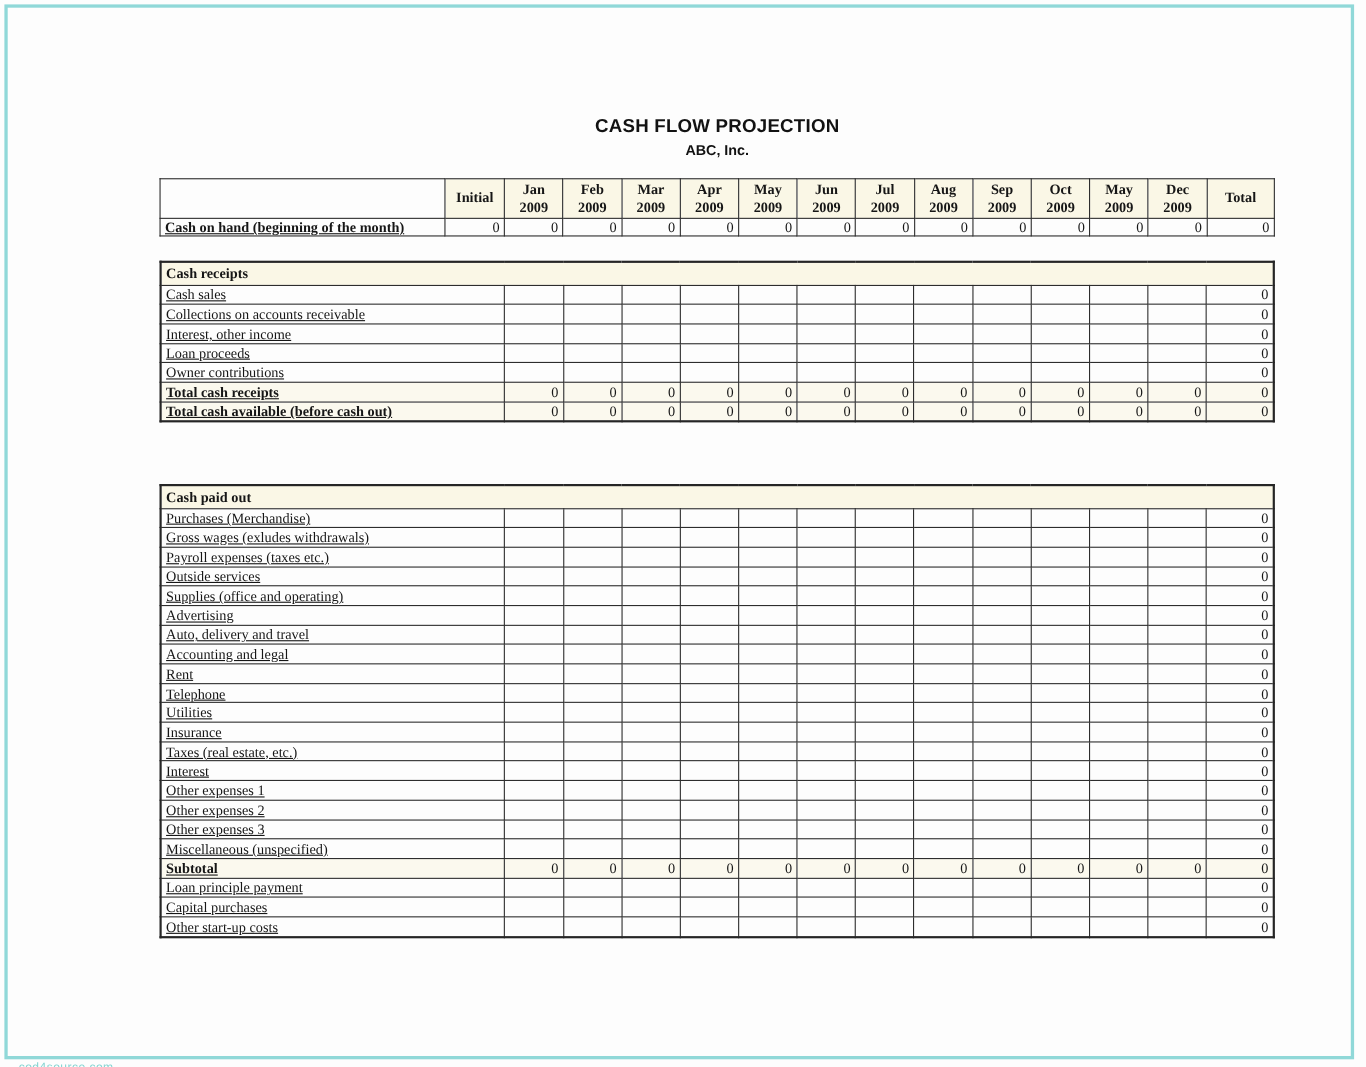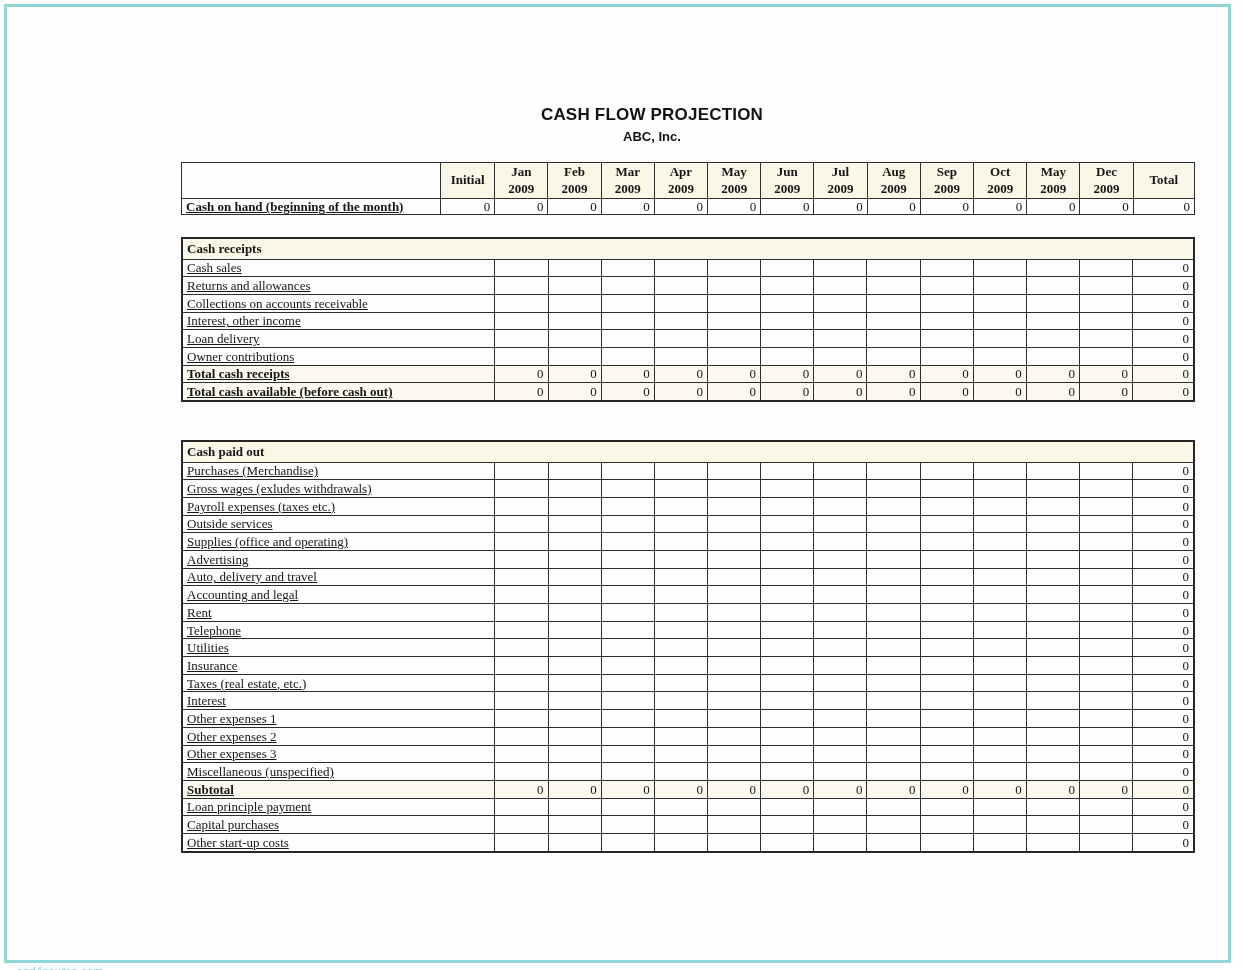--- a/index.html
+++ b/index.html
@@ -25,21 +25,20 @@
     letter-spacing:.2px;color:#121212;line-height:1;
   }
   .subtitle{
     position:absolute;left:145px;top:130px;width:1014px;text-align:center;
     font-family:"Liberation Sans",sans-serif;font-weight:bold;font-size:13px;
     color:#121212;line-height:1;
   }
   table.grid{
     position:absolute;left:145px;border-collapse:collapse;table-layout:fixed;
     width:1014px;
-    margin-left:36px;
   }
   table.grid td{
     border:1.5px solid var(--border-dark);
     font-size:13px;line-height:1;vertical-align:middle;
     padding:0 4px;overflow:hidden;white-space:nowrap;
   }
   #top-table{top:162px;}
   td.spacer{border:none;background:transparent;}
   td.hcell{
     height:35px;background:var(--header-bg);font-weight:bold;
@@ -202,36 +201,20 @@
           <td class="num"></td>
           <td class="num"></td>
           <td class="num"></td>
           <td class="num"></td>
           <td class="num"></td>
           <td class="num"></td>
           <td class="num"></td>
           <td class="num">0</td>
         </tr>
         <tr class="data plain">
-          <td class="lbl">Returns and allowances</td>
-          <td class="num"></td>
-          <td class="num"></td>
-          <td class="num"></td>
-          <td class="num"></td>
-          <td class="num"></td>
-          <td class="num"></td>
-          <td class="num"></td>
-          <td class="num"></td>
-          <td class="num"></td>
-          <td class="num"></td>
-          <td class="num"></td>
-          <td class="num"></td>
-          <td class="num">0</td>
-        </tr>
-        <tr class="data plain">
           <td class="lbl">Collections on accounts receivable</td>
           <td class="num"></td>
           <td class="num"></td>
           <td class="num"></td>
           <td class="num"></td>
           <td class="num"></td>
           <td class="num"></td>
           <td class="num"></td>
           <td class="num"></td>
           <td class="num"></td>
@@ -250,21 +233,21 @@
           <td class="num"></td>
           <td class="num"></td>
           <td class="num"></td>
           <td class="num"></td>
           <td class="num"></td>
           <td class="num"></td>
           <td class="num"></td>
           <td class="num">0</td>
         </tr>
         <tr class="data plain">
-          <td class="lbl">Loan delivery</td>
+          <td class="lbl">Loan proceeds</td>
           <td class="num"></td>
           <td class="num"></td>
           <td class="num"></td>
           <td class="num"></td>
           <td class="num"></td>
           <td class="num"></td>
           <td class="num"></td>
           <td class="num"></td>
           <td class="num"></td>
           <td class="num"></td>

